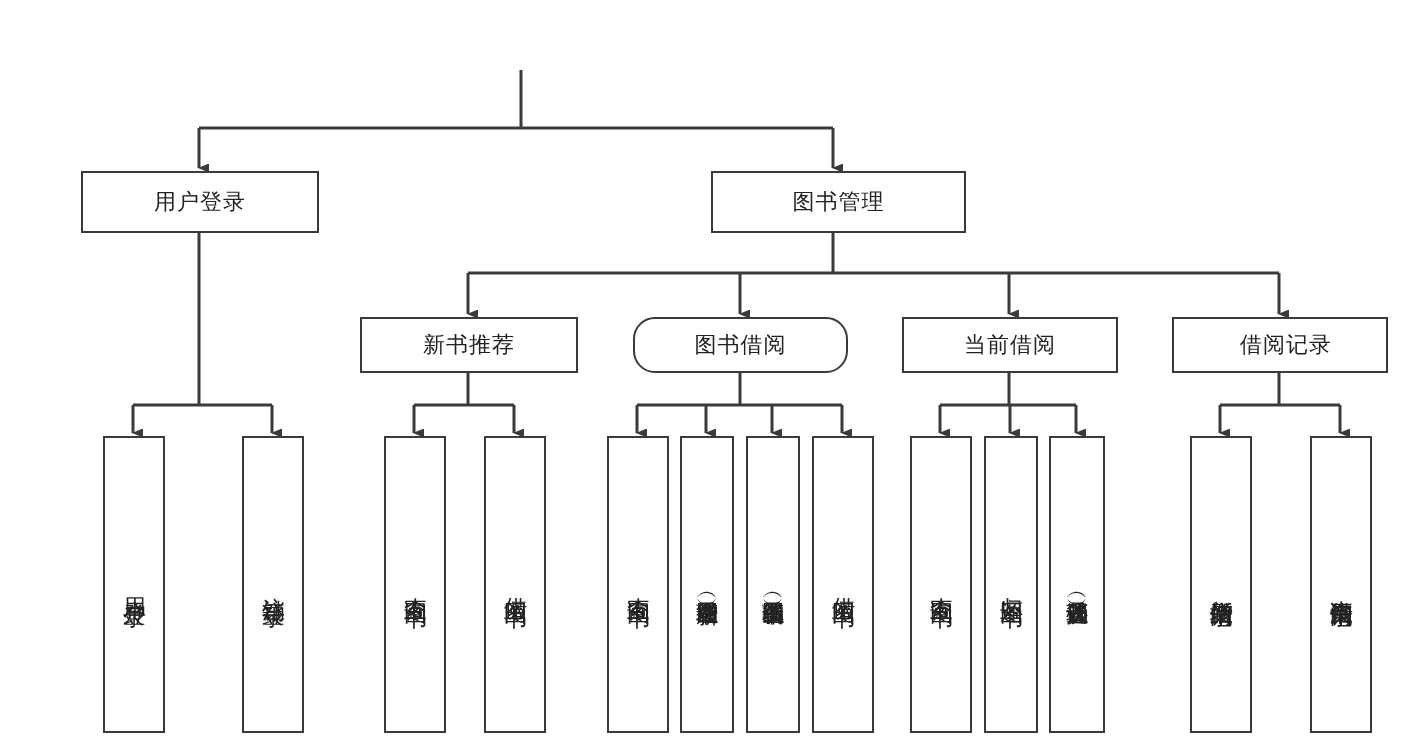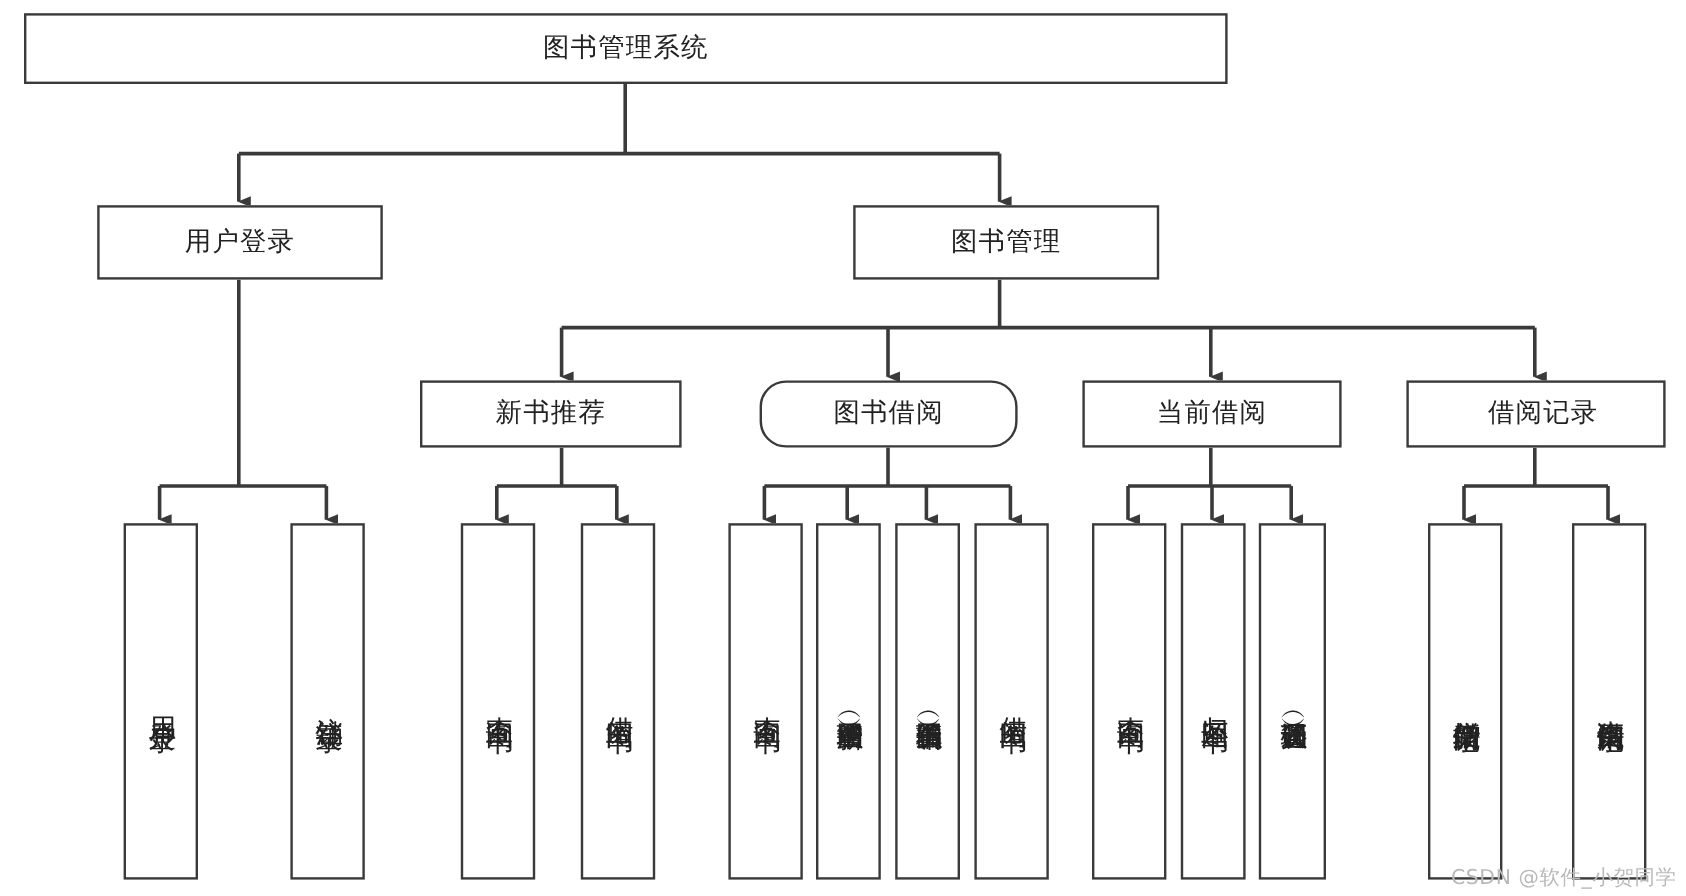--- a/index.html
+++ b/index.html
@@ -126,33 +126,30 @@
       <path d="M1010,405 L1010,433" marker-end="url(#arrowhead)"></path>
       <path d="M1076,405 L1076,433" marker-end="url(#arrowhead)"></path>
 
       <path d="M1279,373 L1279,405"></path>
       <path d="M1220,405 L1340,405"></path>
       <path d="M1220,405 L1220,433" marker-end="url(#arrowhead)"></path>
       <path d="M1340,405 L1340,433" marker-end="url(#arrowhead)"></path>
     </g>
   </svg>
 
-  <div class="node horiz" style="left:20px; top:11px; width:1003px; height:59px;">
-    <span class="node-label">图书管理系统</span>
-  </div>
 
   <div class="node horiz" style="left:81px; top:171px; width:238px; height:62px;">
     <span class="node-label">用户登录</span>
   </div>
 
   <div class="node horiz" style="left:711px; top:171px; width:255px; height:62px;">
     <span class="node-label">图书管理</span>
   </div>
 
-  <div class="node horiz" style="left:350px; top:317px; width:218px; height:56px;">
+  <div class="node horiz" style="left:360px; top:317px; width:218px; height:56px;">
     <span class="node-label">新书推荐</span>
   </div>
 
   <div class="node horiz" style="left:633px; top:317px; width:215px; height:56px;border-radius:22px;">
     <span class="node-label">图书借阅</span>
   </div>
 
   <div class="node horiz" style="left:902px; top:317px; width:216px; height:56px;">
     <span class="node-label">当前借阅</span>
   </div>
@@ -206,15 +203,14 @@
   </div>
 
   <div class="node vert" style="left:1190px; top:436px; width:62px; height:297px;">
     <span class="node-label" style="letter-spacing:1px;">新增借阅记录</span>
   </div>
 
   <div class="node vert" style="left:1310px; top:436px; width:62px; height:297px;">
     <span class="node-label" style="letter-spacing:1px;">查询借阅记录</span>
   </div>
 
-  <div id="watermark">CSDN @软件_小贺同学</div>
 
 </div>
 
 </body></html>

